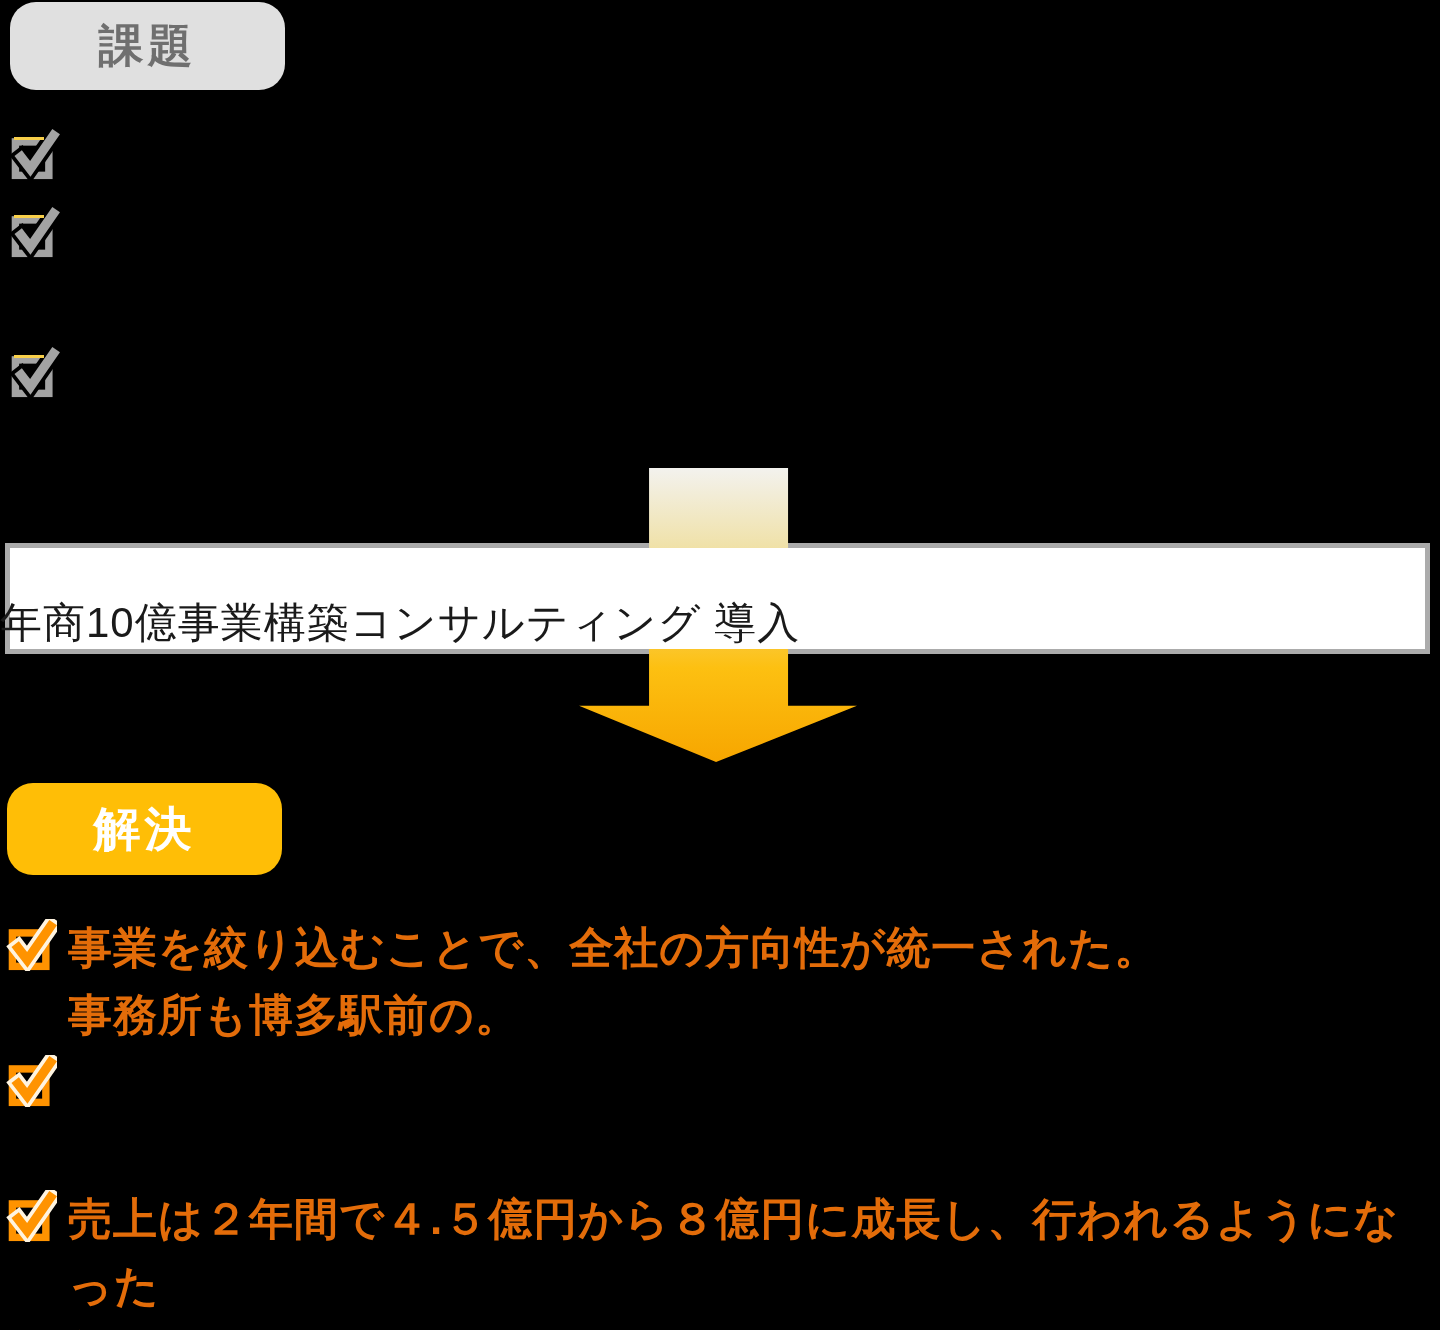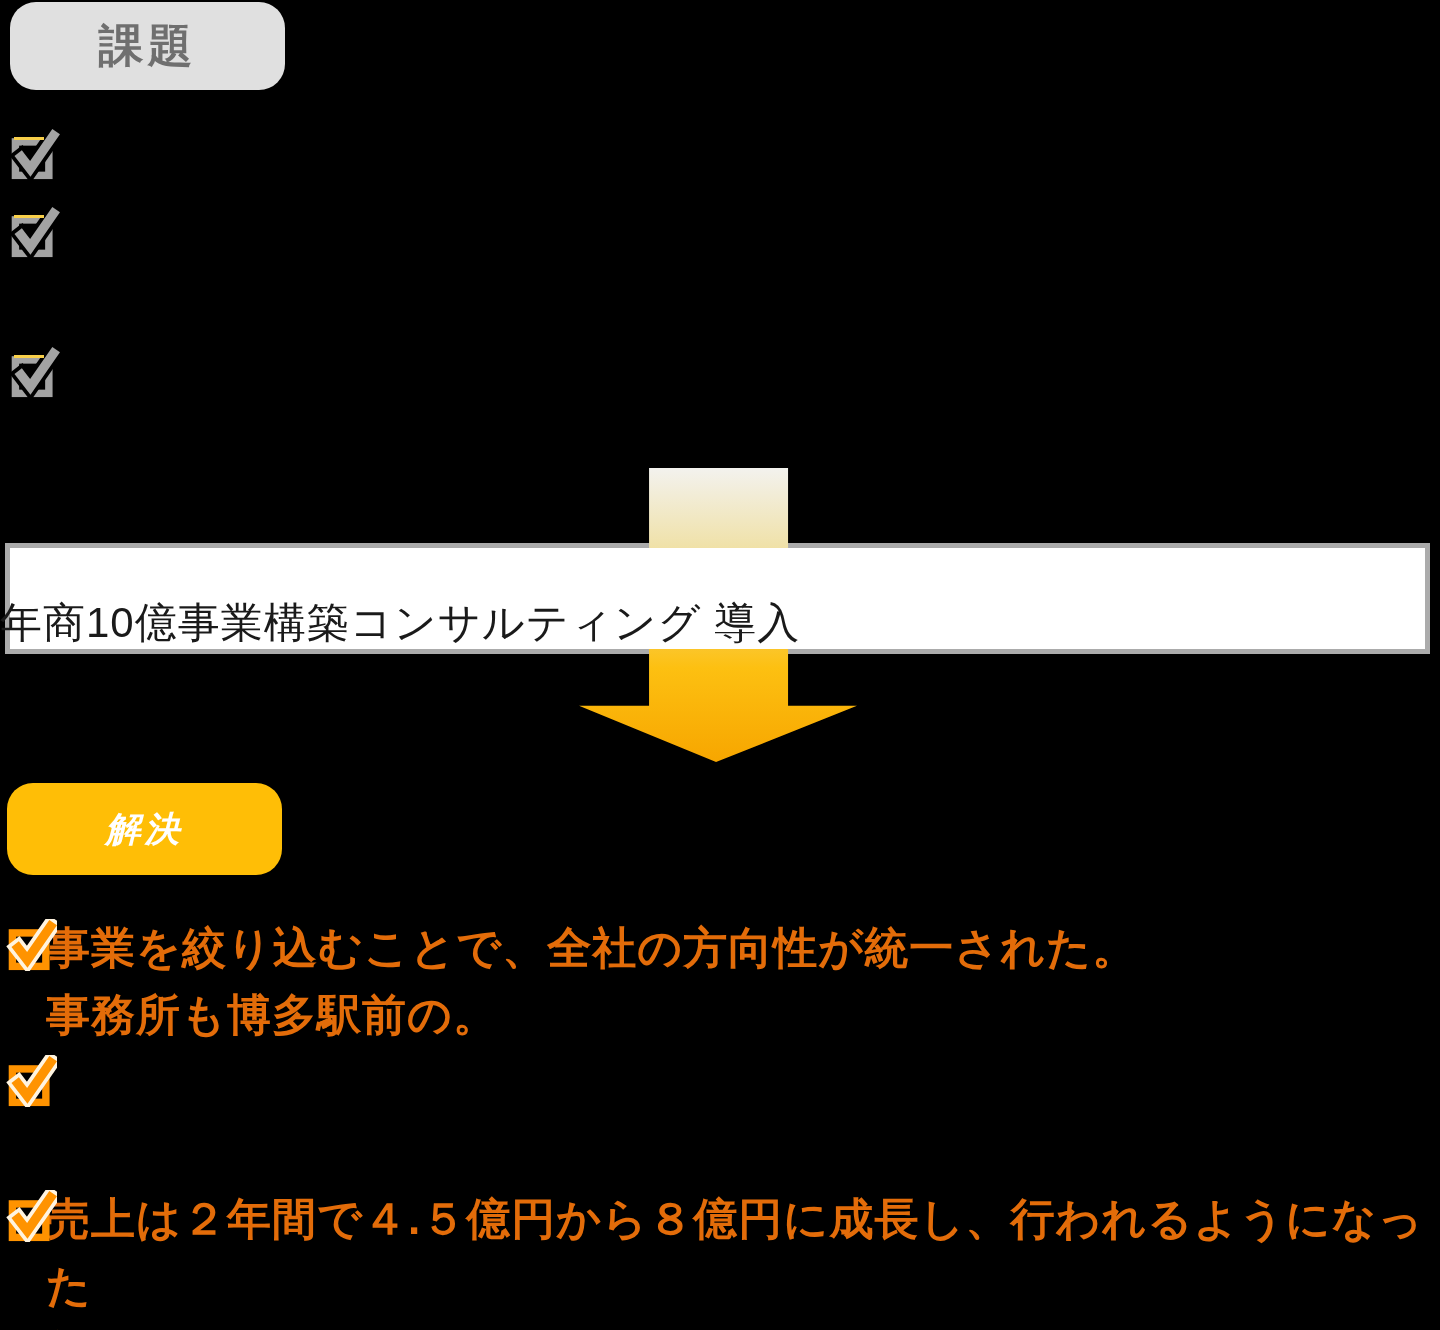--- a/index.html
+++ b/index.html
@@ -13,23 +13,22 @@
     position:absolute;display:flex;align-items:center;justify-content:center;
     font-weight:bold;border-radius:26px;
   }
   .problem-badge{
     left:10px;top:2px;width:275px;height:88px;
     background:var(--problem-badge-bg);color:var(--problem-badge-text);font-size:45px;
     letter-spacing:4px;
   }
   .solution-badge{
     left:7px;top:783px;width:275px;height:92px;
-    background:var(--solution-badge-bg);color:var(--solution-badge-text);font-size:35px;
+    background:var(--solution-badge-bg);color:var(--solution-badge-text);font-size:47px;
     letter-spacing:4px;
-    font-style:italic;
   }
   
   .cb{position:absolute;width:52px;height:52px;}
   .cb svg{display:block;width:100%;height:100%;}
   .cb-box{fill:none;stroke-width:8;}
   .cb-check-outline{fill:none;stroke-width:18;stroke-linecap:square;}
   .cb-check{fill:none;stroke-width:10;stroke-linecap:square;}
   .cb-gray .cb-box{stroke:var(--gray-icon);}
   .cb-gray .cb-check-outline{stroke:var(--background);}
   .cb-gray .cb-check{stroke:var(--gray-icon);}
@@ -64,21 +63,21 @@
     display:flex;align-items:center;justify-content:flex-start;
     font-size:42px;color:var(--banner-text);letter-spacing:1px;margin-top:24px;
   }
   
   .solution-item{position:absolute;left:5px;width:1430px;}
   .si-1{top:914px;}
   .si-2{top:1050px;}
   .si-3{top:1185px;}
   .solution-item .cb{left:0;top:5px;}
   .solution-text{
-    margin-left:41px;font-size:44px;font-weight:bold;
+    margin-left:63px;font-size:44px;font-weight:bold;
     color:var(--solution-text);line-height:67px;letter-spacing:1px;
   }
 </style>
 </head>
 <body>
 
 <div class="stage">
 
   <div class="badge problem-badge">
     <span>課題</span>

